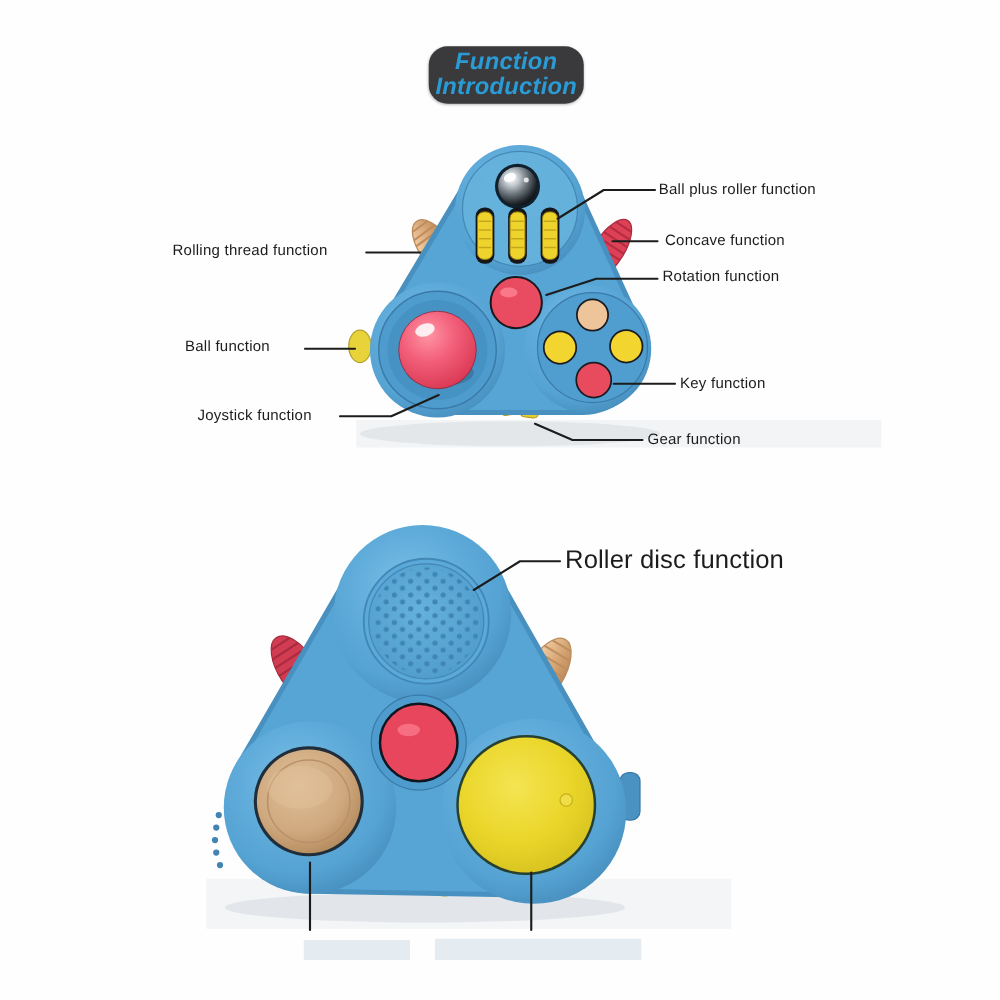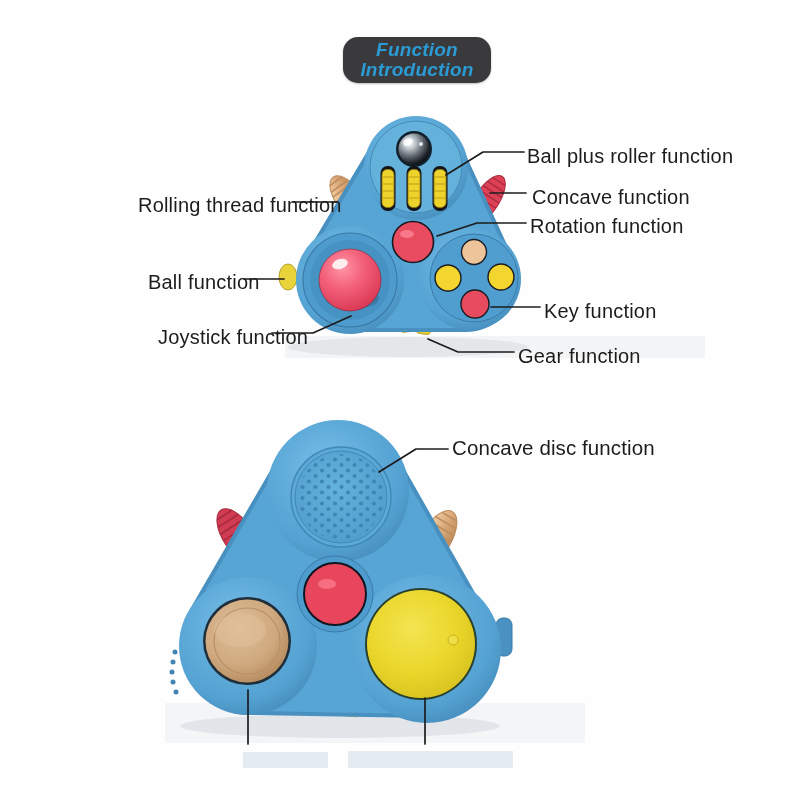--- a/index.html
+++ b/index.html
@@ -2,32 +2,32 @@
 <html><head>
 <meta charset="utf-8">
 <style>
   html,body{margin:0;padding:0;background:#fff;}
   .canvas{
     position:relative;width:800px;height:800px;background:#fefefe;overflow:hidden;
     font-family:"Liberation Sans", sans-serif;
   }
   .art{position:absolute;left:0;top:0;}
   .badge{
-    position:absolute;left:343px;top:37px;width:148px;height:46px;
+    position:absolute;left:343px;top:37px;width:124px;height:46px;
     background:#3a3a3c;border-radius:15px;
     display:flex;flex-direction:column;align-items:center;justify-content:center;
     box-shadow:0 1px 2px rgba(0,0,0,.25);
   }
   .badge div{
     color:#2a9bd5;font-style:italic;font-weight:bold;font-size:19px;line-height:20px;
     letter-spacing:.2px;
   }
   .lbl{
     position:absolute;white-space:nowrap;color:#1c1c1c;
-    font-size:20px;line-height:1.1;letter-spacing:.2px;
+    font-size:12px;line-height:1.1;letter-spacing:.2px;
   }
   .lbl.big{font-size:20.5px;letter-spacing:.1px;}
 </style>
 </head>
 <body>
 
 <div class="canvas">
 
   <svg class="art" width="800" height="800" viewBox="0 0 800 800">
     <defs>
@@ -308,15 +308,15 @@
 
   <div class="lbl" style="left:527px;top:145px">Ball plus roller function</div>
   <div class="lbl" style="left:532px;top:186px">Concave function</div>
   <div class="lbl" style="left:530px;top:215px">Rotation function</div>
   <div class="lbl" style="left:138px;top:194px">Rolling thread function</div>
   <div class="lbl" style="left:148px;top:271px">Ball function</div>
   <div class="lbl" style="left:158px;top:326px">Joystick function</div>
   <div class="lbl" style="left:544px;top:300px">Key function</div>
   <div class="lbl" style="left:518px;top:345px">Gear function</div>
 
-  <div class="lbl big" style="left:452px;top:437px">Concave disc function</div>
+  <div class="lbl big" style="left:452px;top:437px">Roller disc function</div>
 
 </div>
 
 </body></html>

